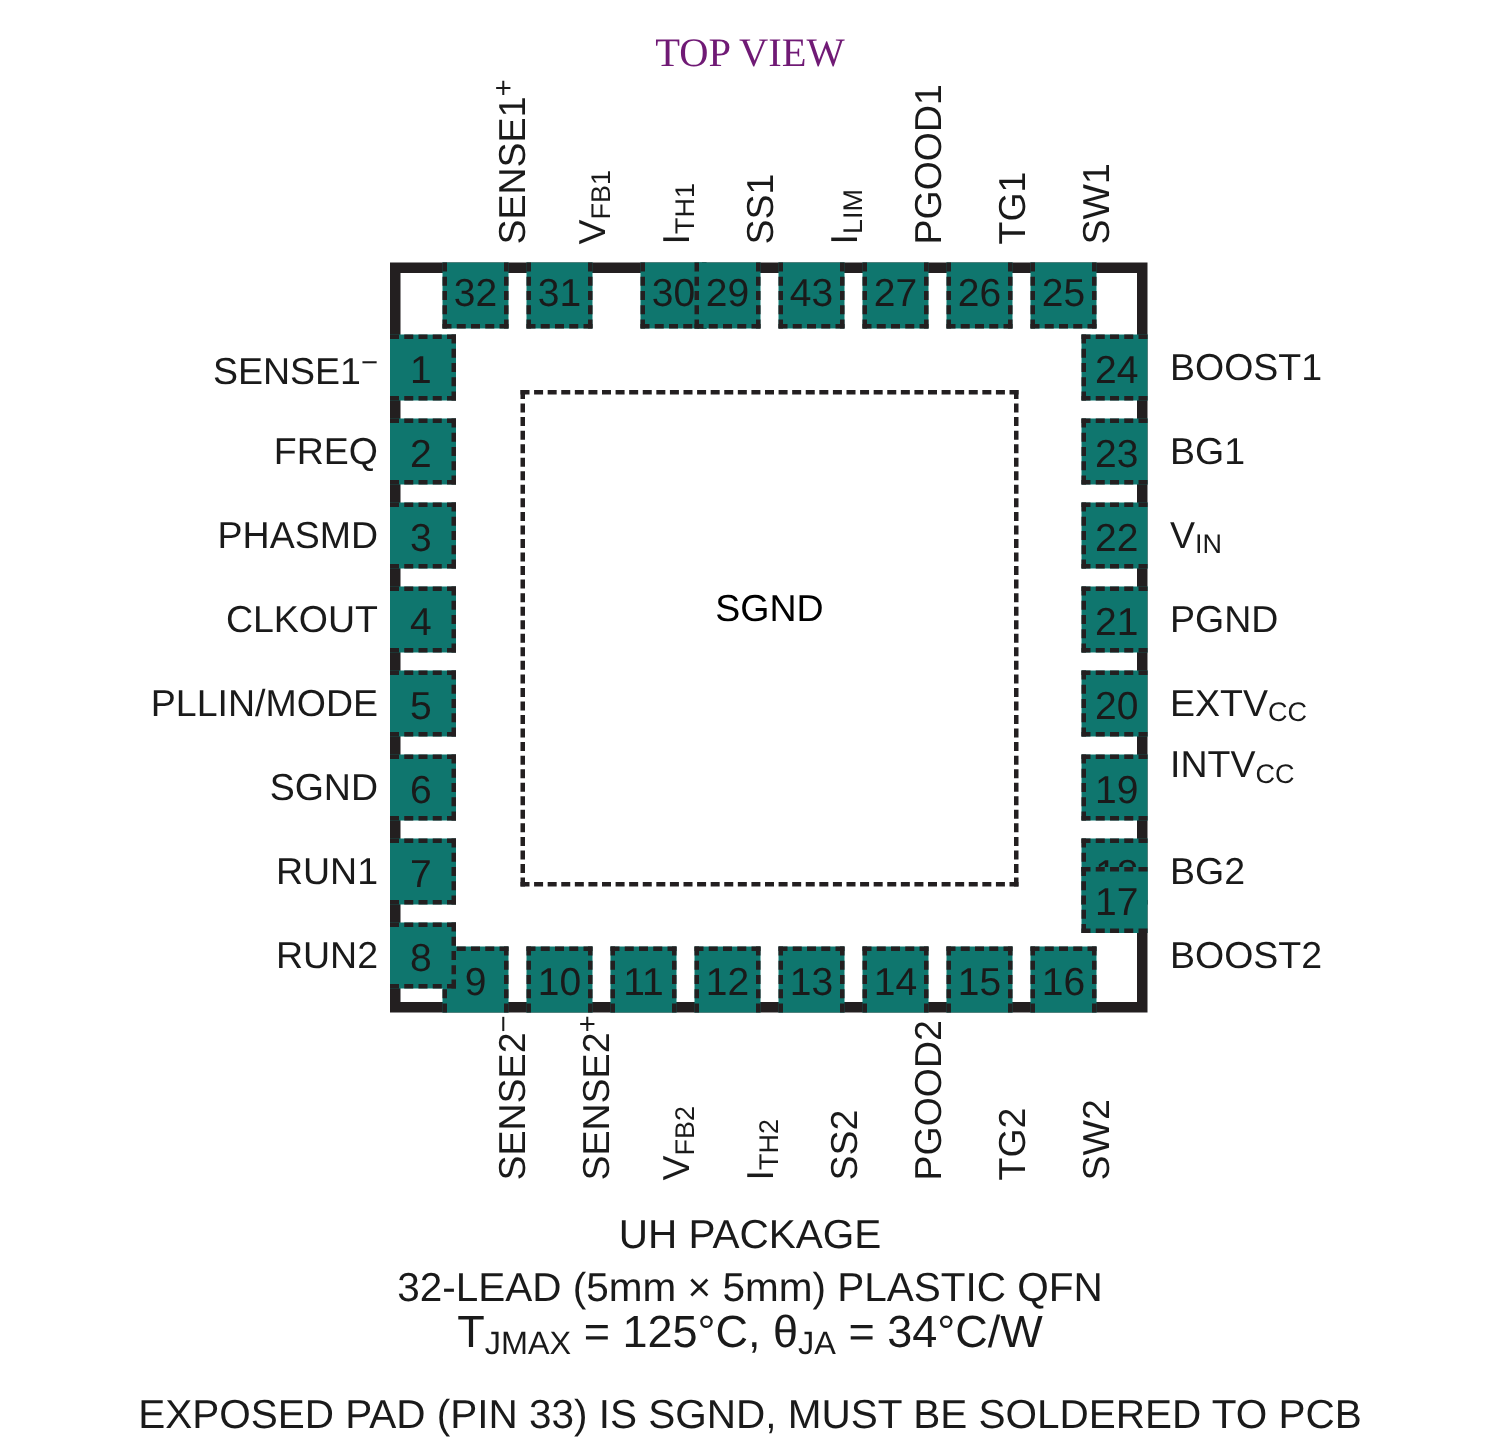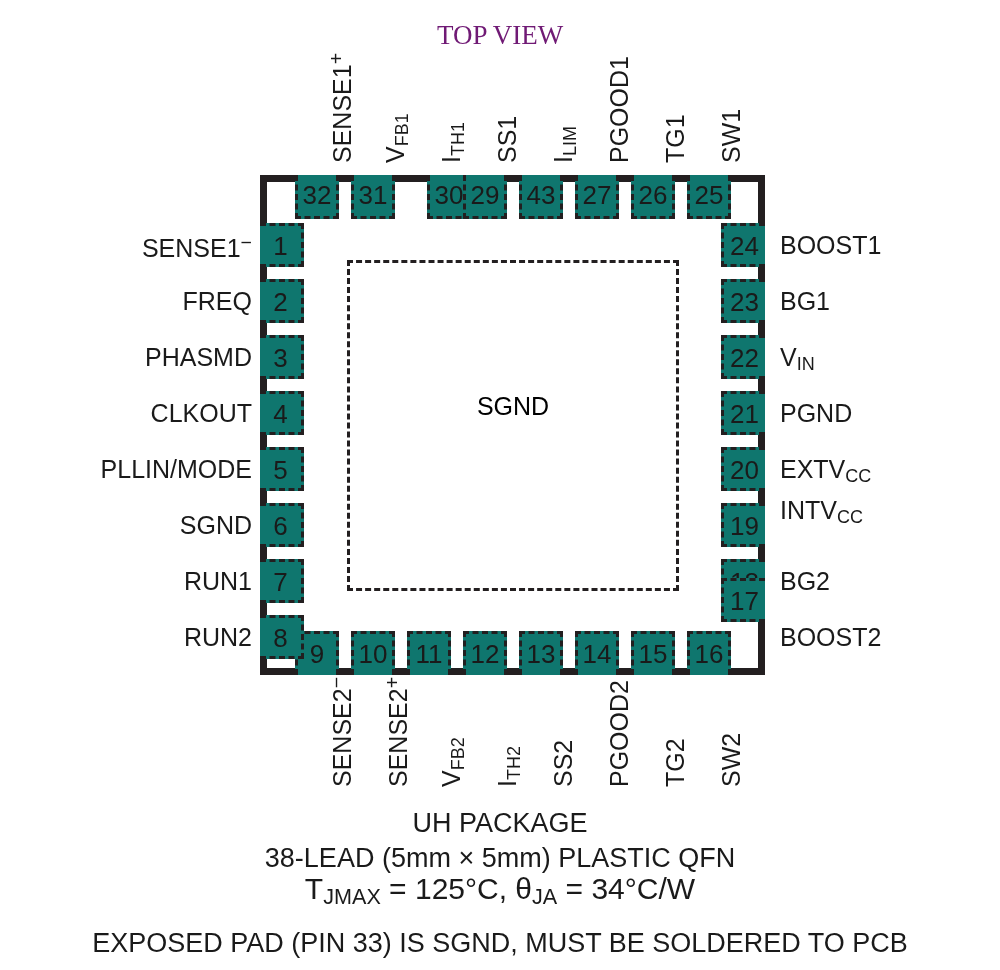--- a/index.html
+++ b/index.html
@@ -228,19 +228,19 @@
       <div class="pin v right" style="left: 721px; top: 503px;"><span>19</span></div>
       <div class="pinname right-name" style="top: 498px;">INTV<sub>CC</sub></div>
       <div class="pin v right" style="left: 721px; top: 559px;"><span>18</span></div>
       <div class="pinname right-name" style="top: 569px;">BG2</div>
       <div class="pin v right" style="left: 721px; top: 578px;"><span>17</span></div>
       <div class="pinname right-name" style="top: 625px;">BOOST2</div>
     </div>
 
   <div class="caption" id="cap-package">UH PACKAGE</div>
 
-  <div class="caption" id="cap-leads">38-LEAD (5mm × 5mm) PLASTIC QFN</div>
+  <div class="caption" id="cap-leads">32-LEAD (5mm × 5mm) PLASTIC QFN</div>
 
   <div class="caption" id="cap-thermal">T<sub>JMAX</sub> = 125°C, θ<sub>JA</sub> = 34°C/W</div>
 
   <div class="caption" id="cap-pad-note">EXPOSED PAD (PIN 33) IS SGND, MUST BE SOLDERED TO PCB</div>
 
 </div>
 
 </body></html>

